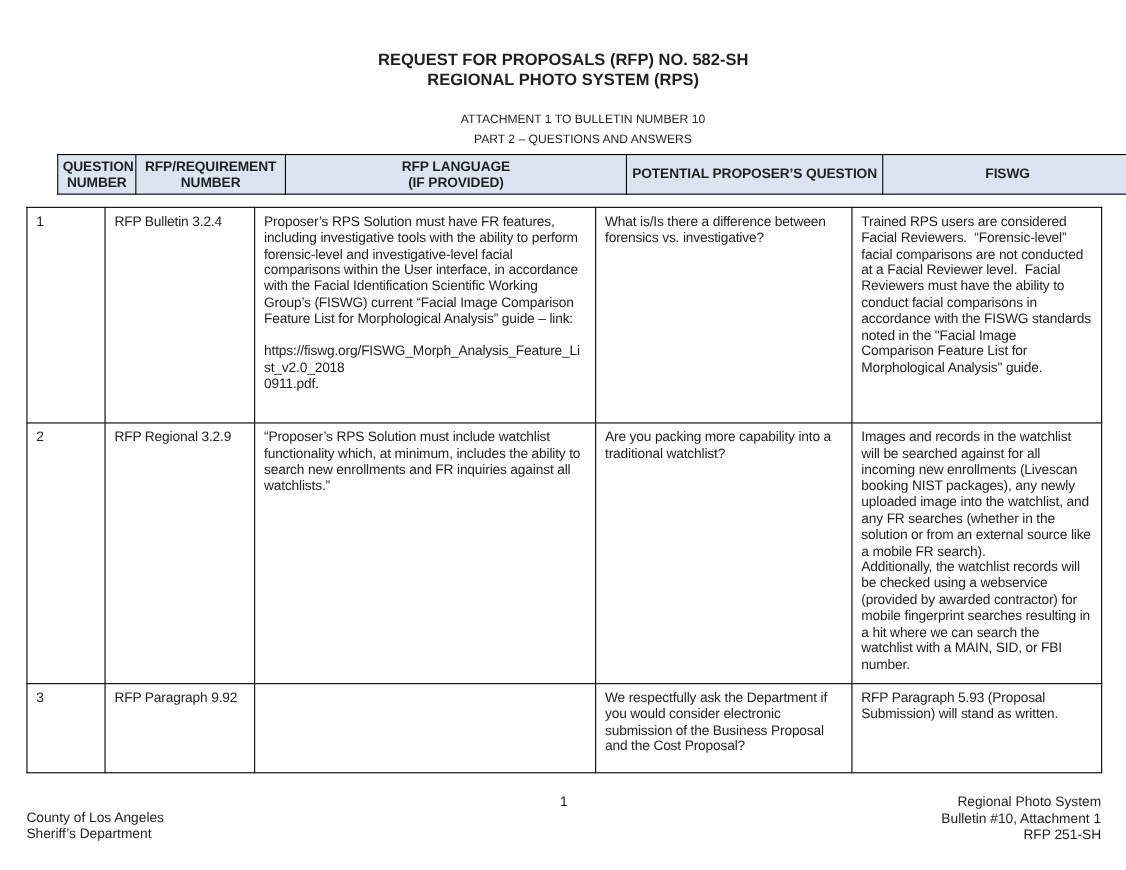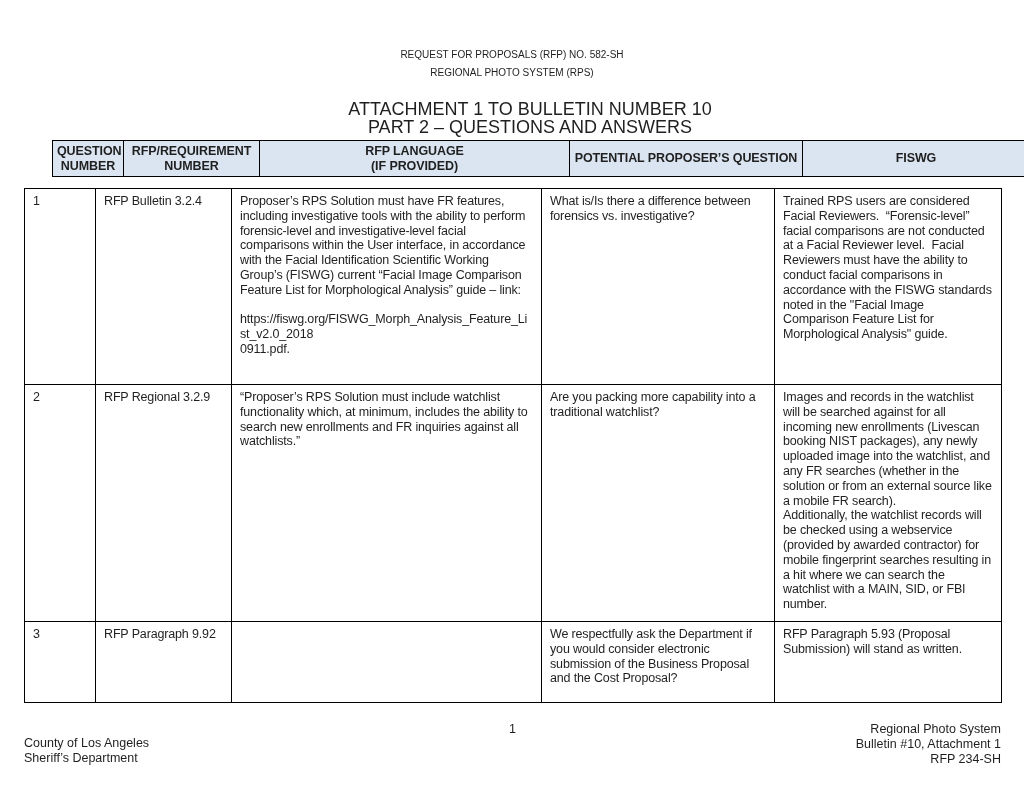--- a/index.html
+++ b/index.html
@@ -16,27 +16,27 @@
 
   
   .doc-header {
     position: absolute;
     top: 46px;
     left: 0;
     width: 100%;
     text-align: center;
   }
   .doc-title {
-    font-weight: normal;
-    font-size: 10px;
+    font-weight: bold;
+    font-size: 15px;
     line-height: 18px;
     white-space: pre-wrap;
   }
   .doc-subtitle {
-    font-size: 18px;
+    font-size: 11px;
     line-height: 18px;
     margin-top: 18px;
     white-space: pre-wrap;
     margin-left: 36px;
   }
 
   
   table {
     border-collapse: collapse;
     table-layout: fixed;
@@ -161,16 +161,16 @@
     </tr>
   </tbody>
     </table>
 
   <div class="footer">
     <div class="footer-page">1</div>
     <div class="footer-left">County of Los Angeles
 Sheriff’s Department</div>
     <div class="footer-right">Regional Photo System
 Bulletin #10, Attachment 1
-RFP 234-SH</div>
+RFP 251-SH</div>
   </div>
 
 </div>
 
 </body></html>

